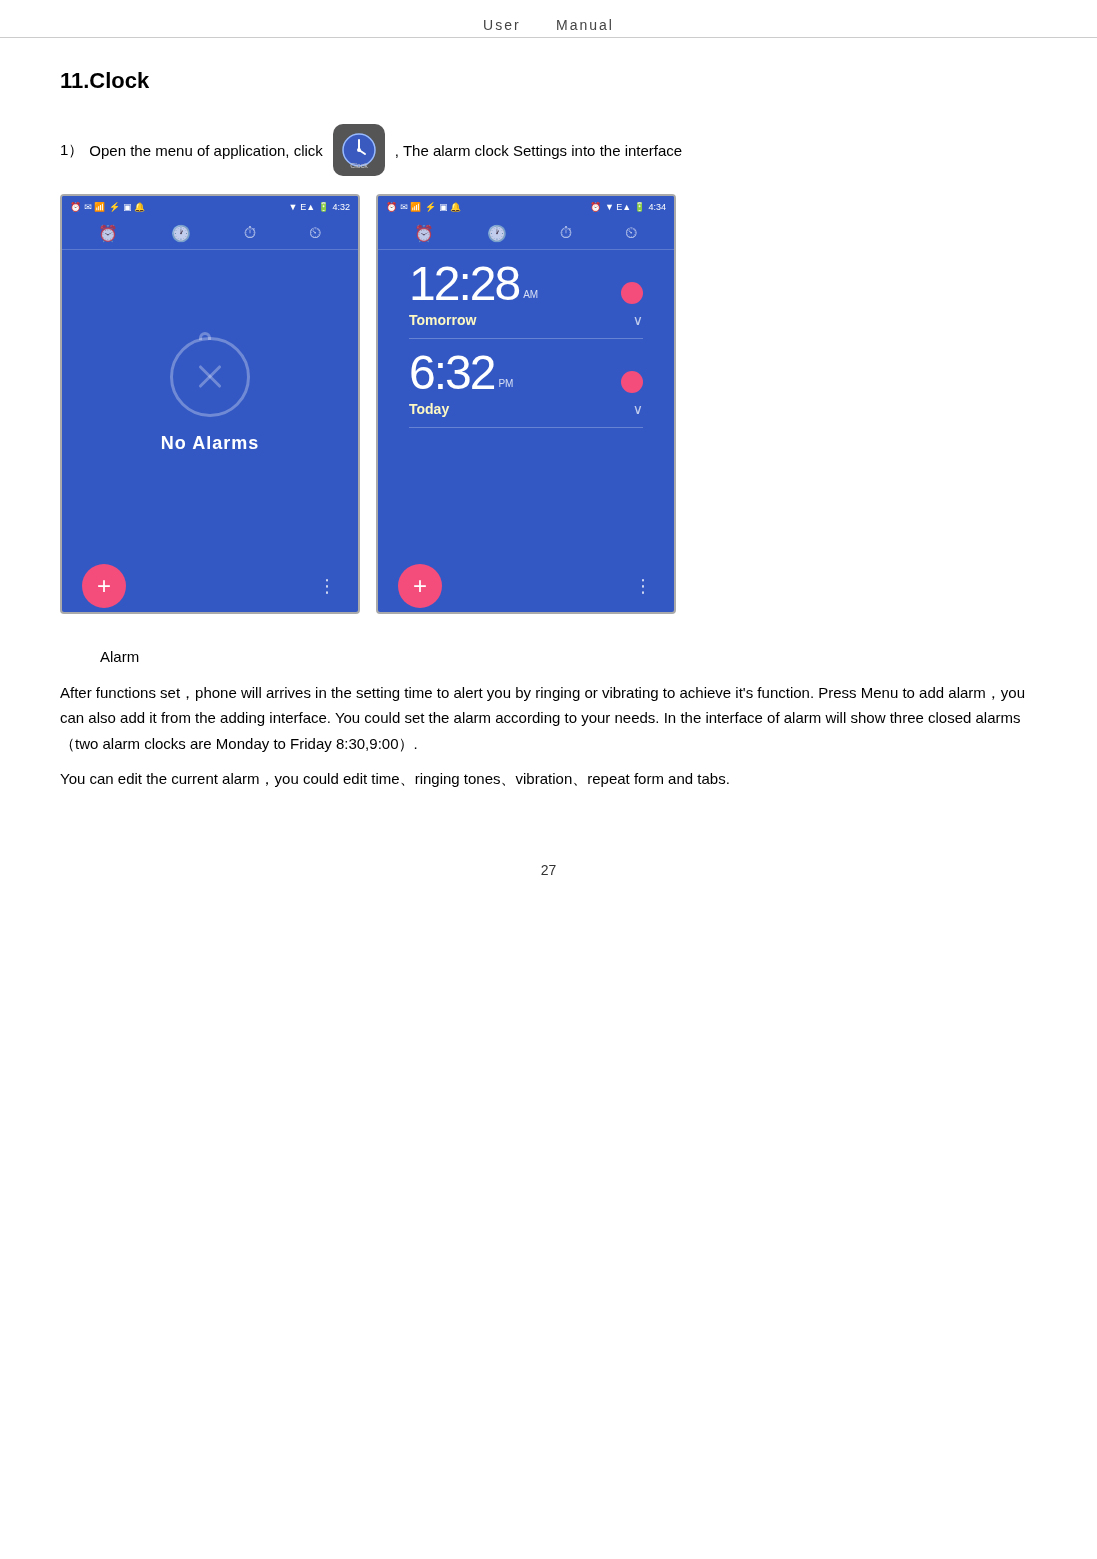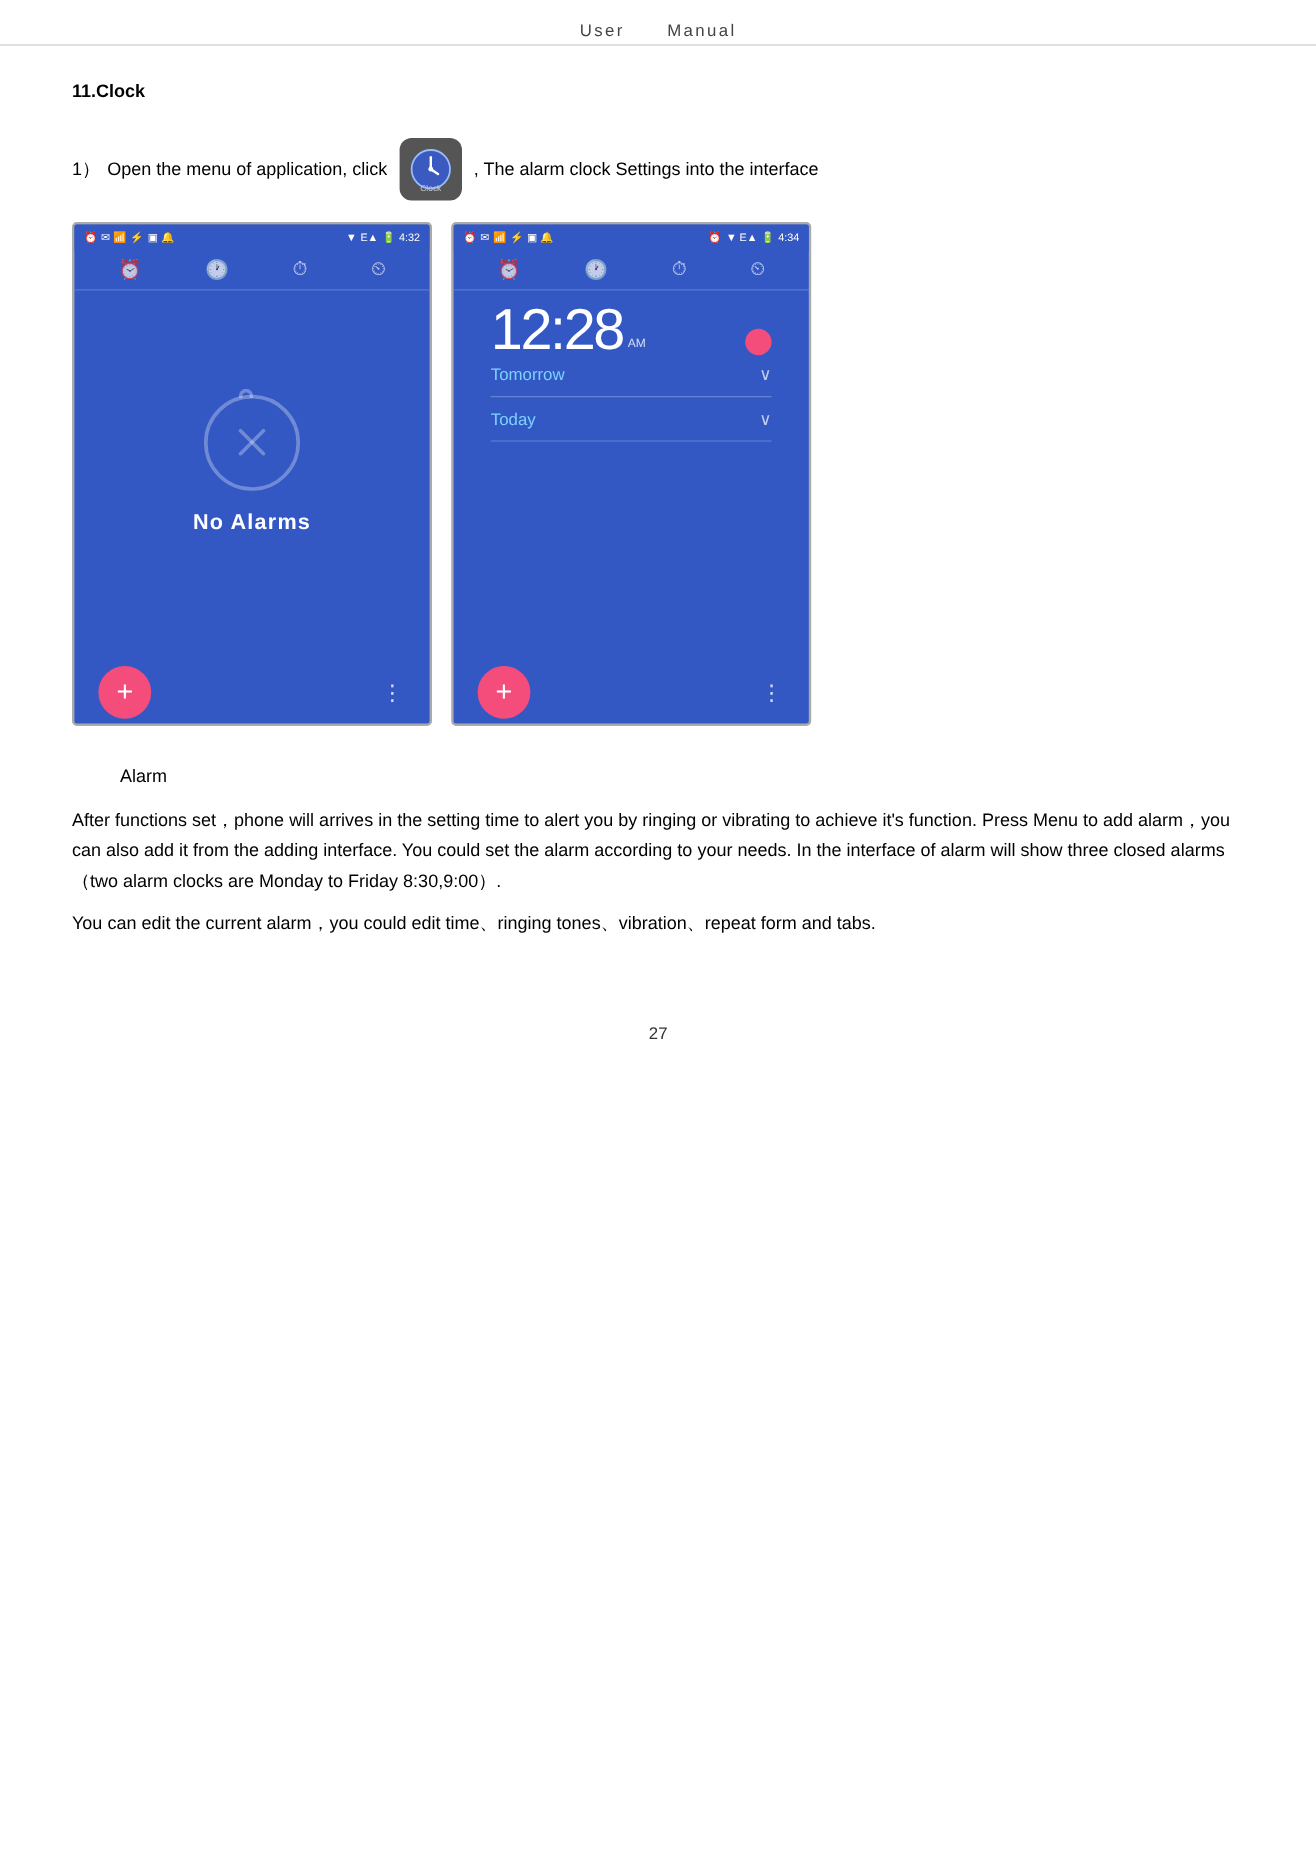--- a/index.html
+++ b/index.html
@@ -22,21 +22,21 @@
       color: #444;
       letter-spacing: 2px;
     }
 
     .page-content {
       padding: 30px 60px 40px 60px;
     }
 
     
     .section-title {
-      font-size: 15px;
+      font-size: 22px;
       font-weight: bold;
       margin-bottom: 30px;
     }
 
     
     .step-line {
       display: flex;
       align-items: center;
       flex-wrap: wrap;
       gap: 6px;
@@ -218,22 +218,22 @@
     .alarm-label-row {
       display: flex;
       align-items: center;
       justify-content: space-between;
       border-bottom: 1px solid rgba(255,255,255,0.25);
       padding-bottom: 10px;
       margin-bottom: 10px;
     }
     .alarm-label {
       font-size: 14px;
-      color: #7dd3fc;
-      font-weight: normal;
+      color: #fef9c3;
+      font-weight: bold;
     }
     .alarm-chevron {
       color: rgba(255,255,255,0.7);
       font-size: 14px;
     }
 
     
     .body-text {
       margin-top: 20px;
       font-size: 15px;
@@ -362,20 +362,27 @@
             <span class="alarm-time-display">12:28</span>
             <span class="alarm-ampm">AM</span>
           </div>
           <div class="alarm-toggle-dot"></div>
         </div>
         <div class="alarm-label-row">
           <span class="alarm-label">Tomorrow</span>
           <span class="alarm-chevron">∨</span>
         </div>
 
+        <div class="alarm-time-row">
+          <div style="display:flex;align-items:flex-end;">
+            <span class="alarm-time-display">6:32</span>
+            <span class="alarm-ampm">PM</span>
+          </div>
+          <div class="alarm-toggle-dot"></div>
+        </div>
         <div class="alarm-label-row">
           <span class="alarm-label">Today</span>
           <span class="alarm-chevron">∨</span>
         </div>
       </div>
 
       <div class="bottom-bar">
         <div class="fab-btn">+</div>
         <div class="more-dots">⋮</div>
       </div>

